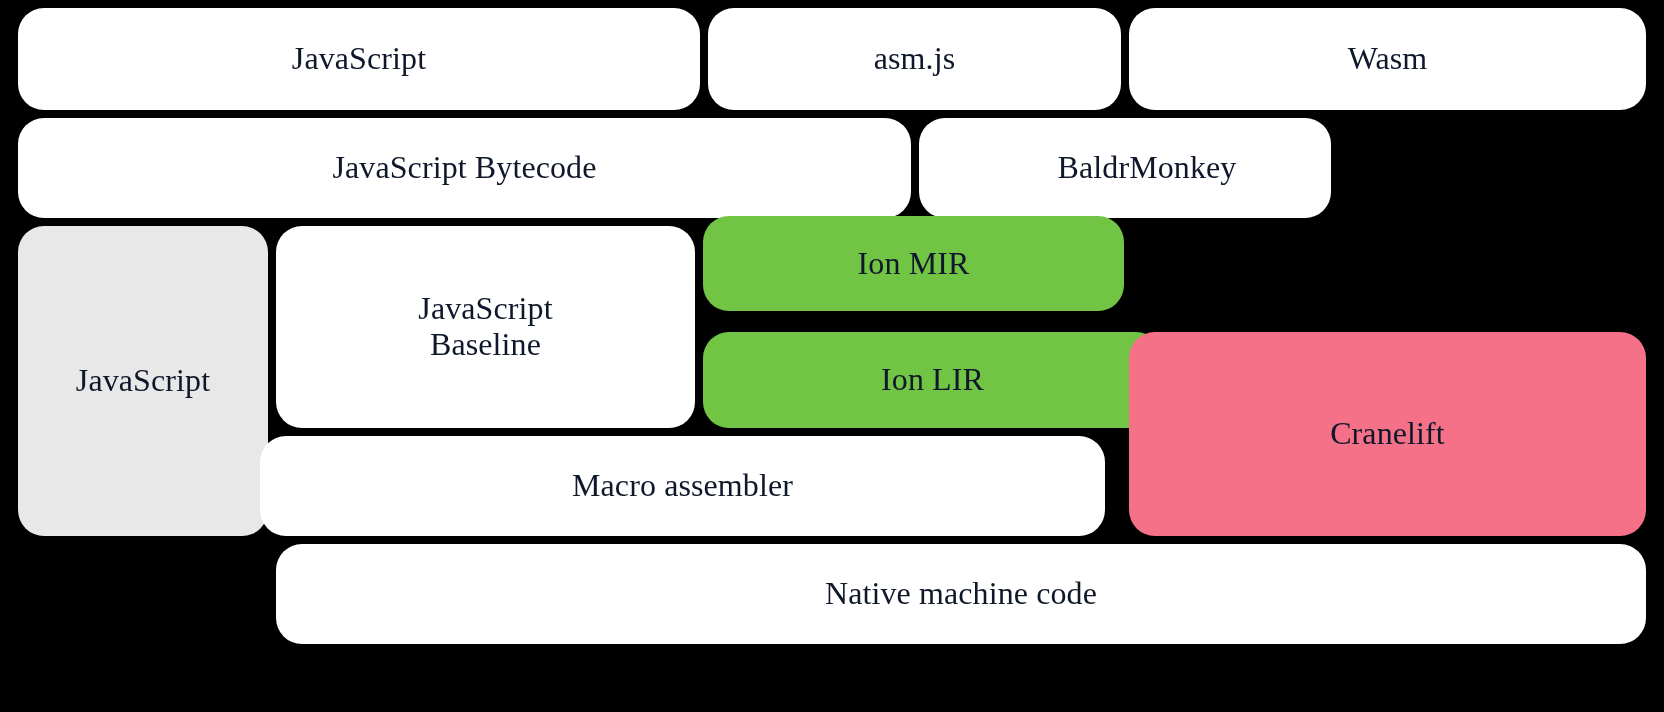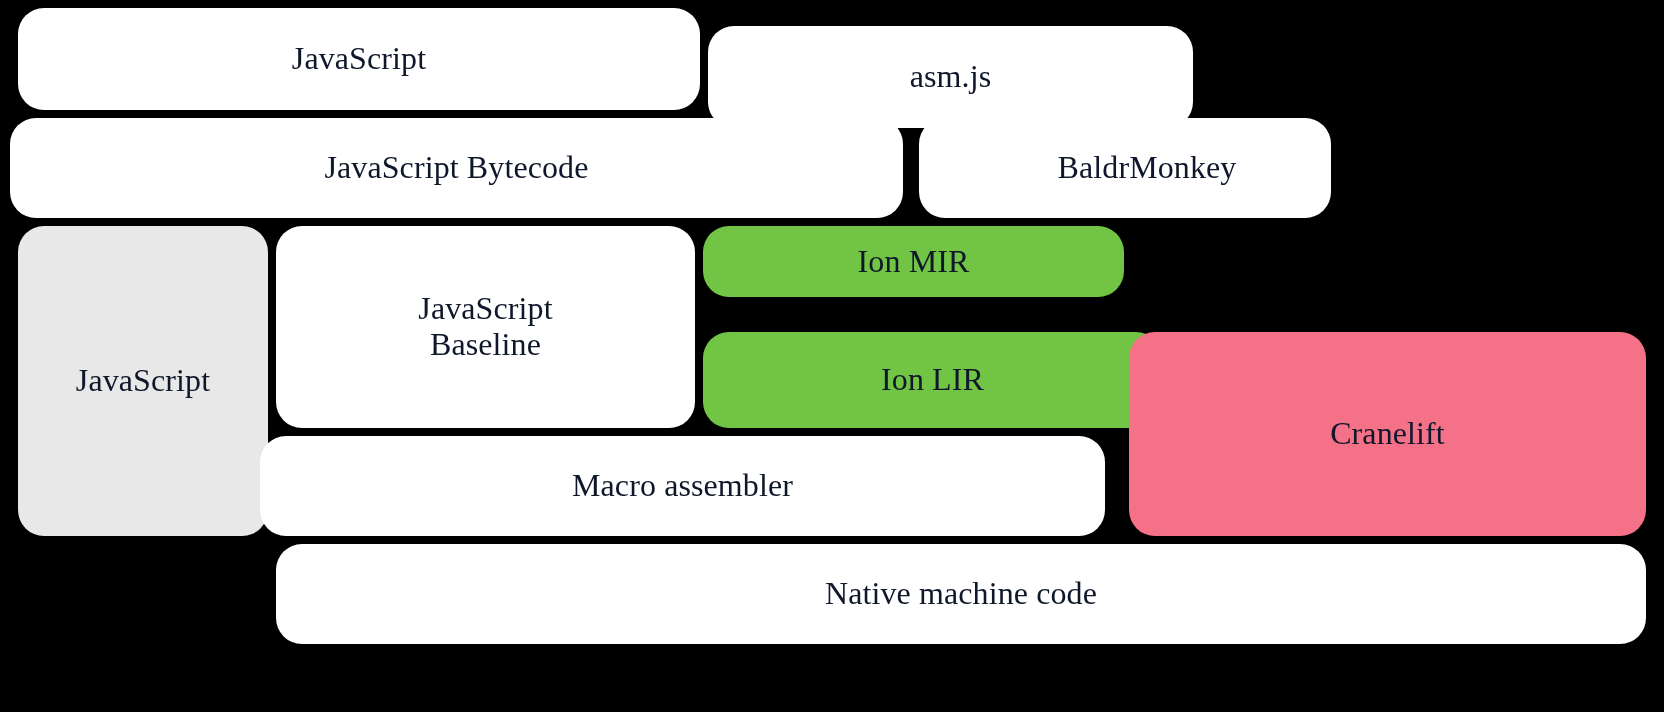--- a/index.html
+++ b/index.html
@@ -39,24 +39,25 @@
   }
   .node.grey  { background: #e8e8e8; }
   .node.green { background: #72c544; }
   .node.pink  { background: #f57187; }
 </style>
 </head>
 <body>
 
 <div id="diagram" style="background: rgb(0, 0, 0);">
     <div class="node" style="left: 18px; top: 8px; width: 682px; height: 102px;">JavaScript</div>
-    <div class="node" style="left: 708px; top: 8px; width: 485px; height: 102px; margin-top: 18px;">asm.js</div>
-    <div class="node" style="left: 10px; top: 118px; width: 893px; height: 100px;">JavaScript Bytecode</div>
+    <div class="node" style="left: 708px; top: 8px; width: 413px; height: 102px;">asm.js</div>
+    <div class="node" style="left: 1129px; top: 8px; width: 517px; height: 102px;">Wasm</div>
+    <div class="node" style="left: 18px; top: 118px; width: 893px; height: 100px;">JavaScript Bytecode</div>
     <div class="node" style="left: 919px; top: 118px; width: 412px; height: 100px; padding-left: 44px;">BaldrMonkey</div>
     <div class="node grey" style="left: 18px; top: 226px; width: 250px; height: 310px;">JavaScript</div>
     <div class="node" style="left: 276px; top: 226px; width: 419px; height: 202px;">JavaScript
 Baseline</div>
-    <div class="node green" style="left: 703px; top: 226px; width: 421px; height: 71px;">Ion MIR</div>
+    <div class="node green" style="left: 703px; top: 216px; width: 421px; height: 95px;">Ion MIR</div>
     <div class="node green" style="left: 703px; top: 332px; width: 459px; height: 96px;">Ion LIR</div>
     <div class="node pink" style="left: 1129px; top: 332px; width: 517px; height: 204px;">Cranelift</div>
     <div class="node" style="left: 260px; top: 436px; width: 845px; height: 100px;">Macro assembler</div>
     <div class="node" style="left: 276px; top: 544px; width: 1370px; height: 100px;">Native machine code</div>
   </div>
 
 </body></html>

